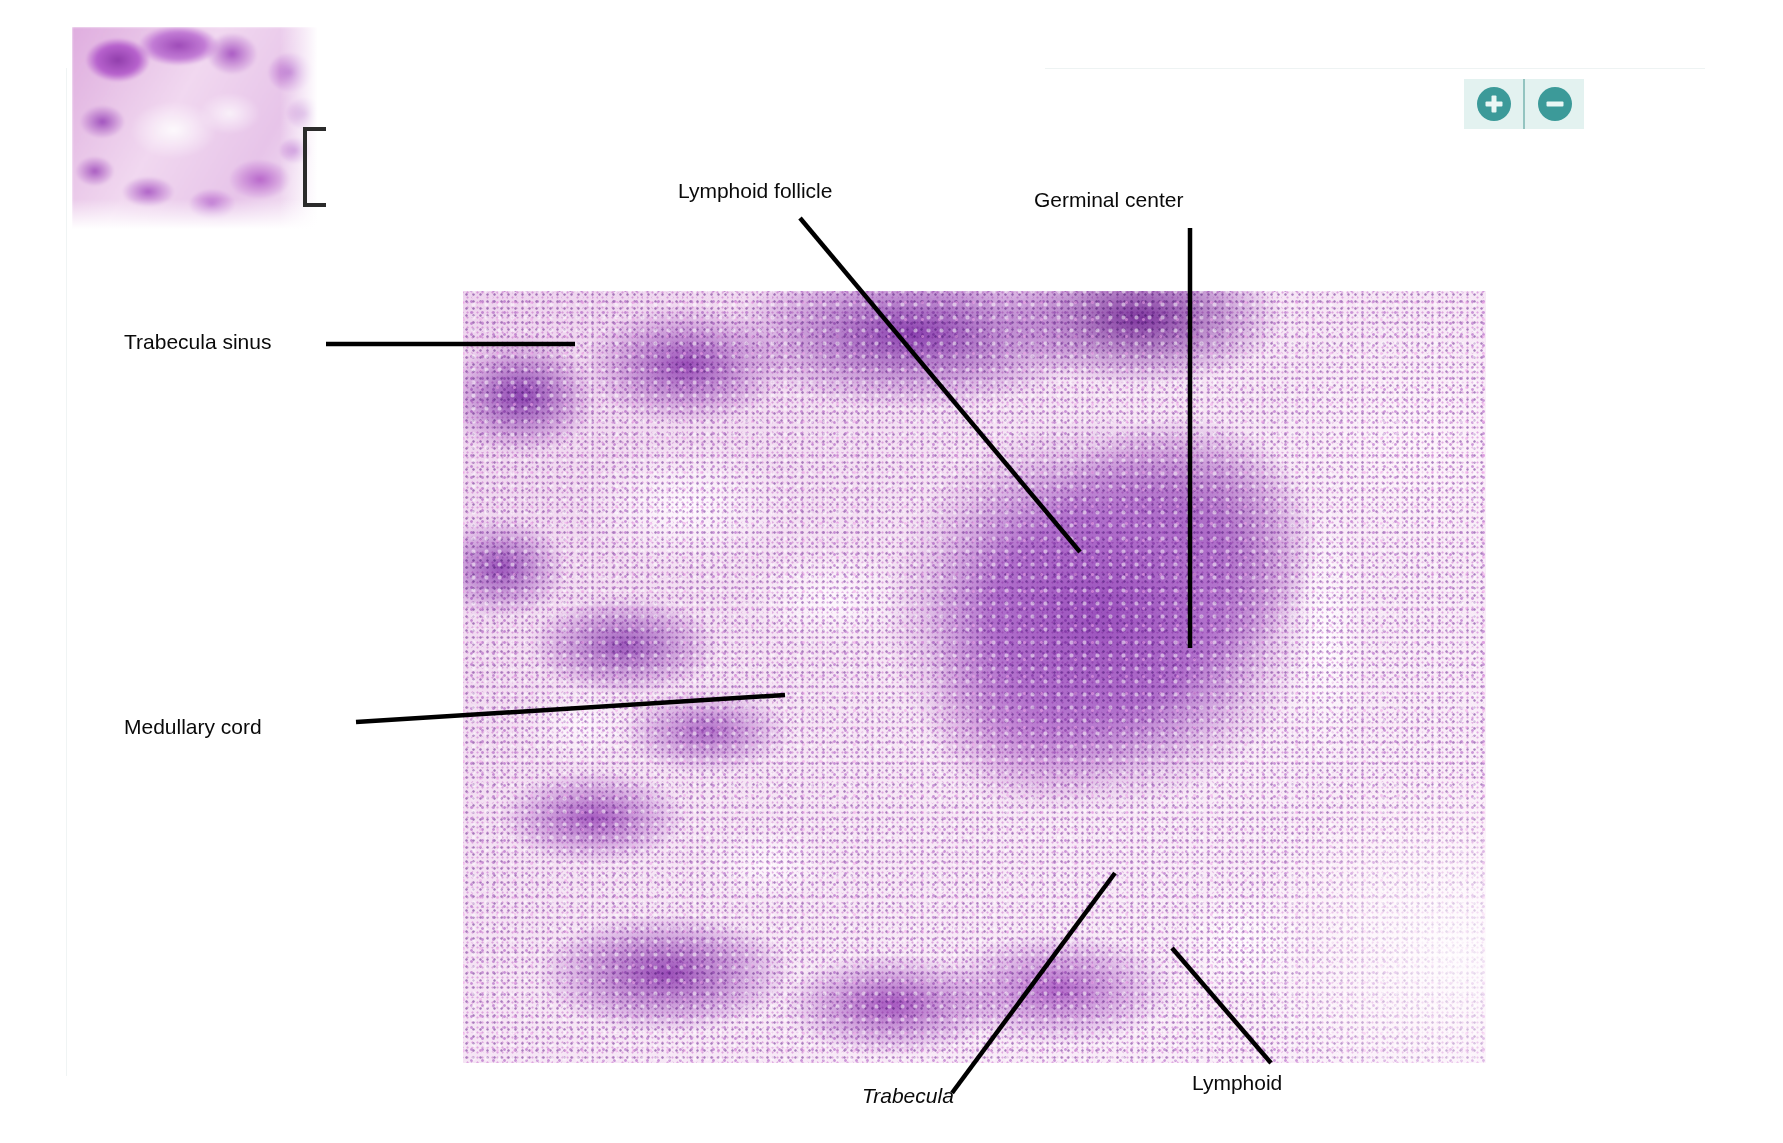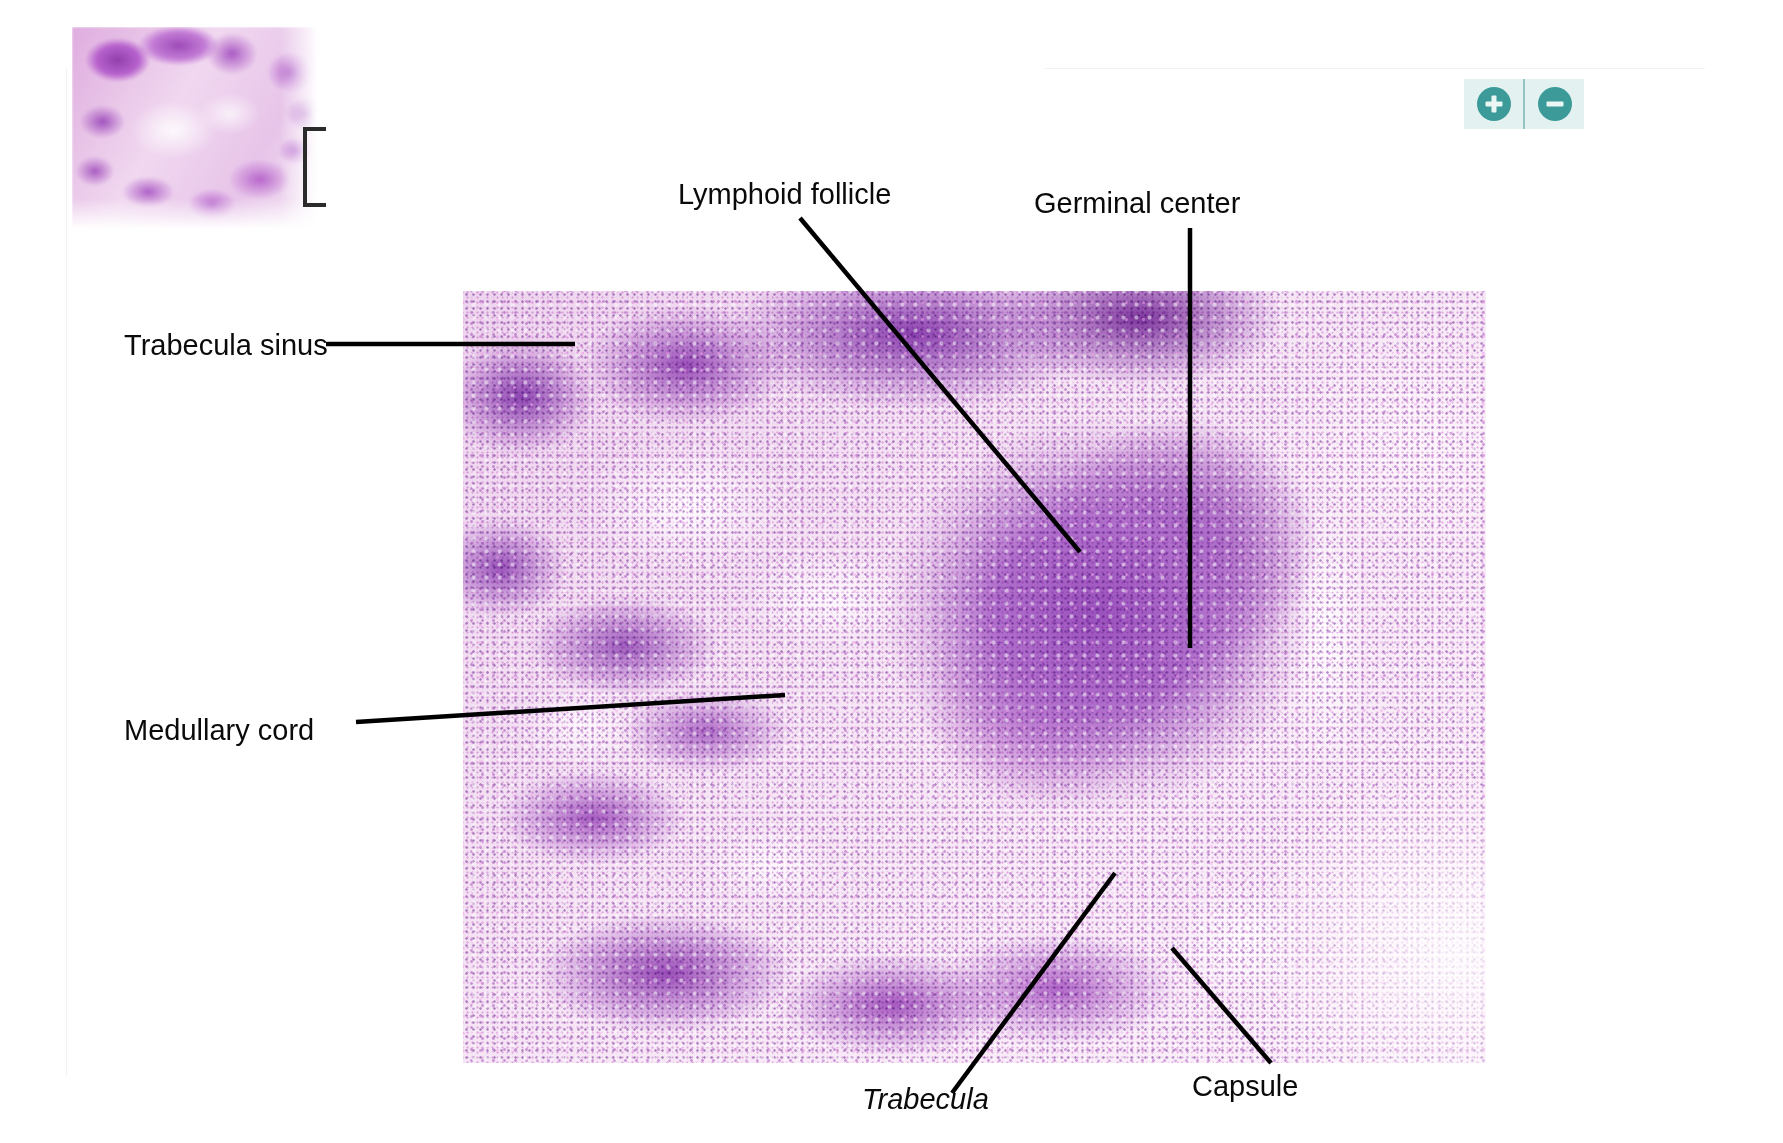--- a/index.html
+++ b/index.html
@@ -230,21 +230,21 @@
     pointer-events: none;
   }
   #annotations line {
     stroke: #000000;
     stroke-width: 4.5;
     stroke-linecap: butt;
   }
   .anno-label {
     position: absolute;
     font-family: "Liberation Sans", sans-serif;
-    font-size: 29px;
+    font-size: 21px;
     color: #0a0a0a;
     white-space: nowrap;
     line-height: 1;
   }
   #lbl-medullary-sinus { left: 124px; top: 331px; }
   #lbl-medullary-cord  { left: 124px; top: 716px; }
   #lbl-lymphoid-follicle { left: 678px; top: 180px; }
   #lbl-germinal-center { left: 1034px; top: 189px; }
   #lbl-trabecula { left: 862px; top: 1085px; font-style: italic; }
   #lbl-capsule { left: 1192px; top: 1072px; }
@@ -288,15 +288,15 @@
     <line id="leader-germinal-center" x1="1190" y1="228" x2="1190" y2="648"></line>
     <line id="leader-trabecula" x1="952" y1="1093" x2="1115" y2="873"></line>
     <line id="leader-capsule" x1="1271" y1="1063" x2="1172" y2="948"></line>
   </svg>
 
   <div class="anno-label" id="lbl-medullary-sinus">Trabecula sinus</div>
   <div class="anno-label" id="lbl-medullary-cord">Medullary cord</div>
   <div class="anno-label" id="lbl-lymphoid-follicle">Lymphoid follicle</div>
   <div class="anno-label" id="lbl-germinal-center">Germinal center</div>
   <div class="anno-label" id="lbl-trabecula">Trabecula</div>
-  <div class="anno-label" id="lbl-capsule">Capsule</div>
+  <div class="anno-label" id="lbl-capsule">Lymphoid</div>
 
 </div>
 
 </body></html>

